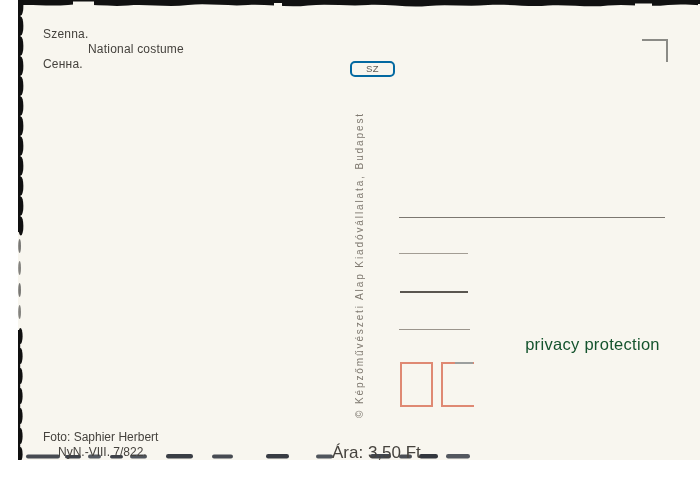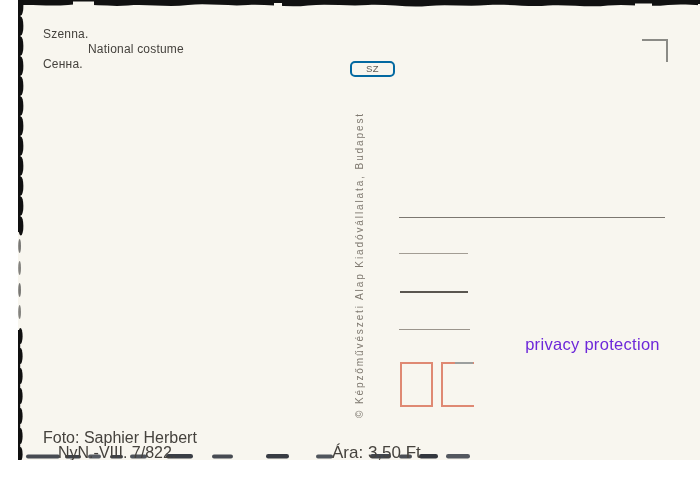--- a/index.html
+++ b/index.html
@@ -44,23 +44,23 @@
   .stamp-box{position:absolute; box-sizing:border-box; width:33px; height:45px; top:362px;}
   .stamp-box.one{left:382px; border:2px solid #df8973;}
   .stamp-box.two{
     left:423px;
     border-left:2px solid #df8973; border-top:2px solid #df8973; border-bottom:2px solid #df8973;
   }
   .stamp-box-gray-seg{position:absolute; left:437px; top:362px; width:18px; height:2px; background:#9c9f9e;}
   .watermark{
     position:absolute; left:497px; top:337px; width:155px;
     text-align:center; font-size:16.5px; line-height:14.5px;
-    color:#6d28d9; letter-spacing:0.3px;
+    color:#14532d; letter-spacing:0.3px;
   }
-  .foot{position:absolute; font-size:16px; line-height:15px;}
+  .foot{position:absolute; font-size:12px; line-height:15px;}
   .foot.credit{left:25px; top:430px;}
   .foot.catalog{left:40px; top:445px;}
   .foot.price{left:314px; top:445px; font-size:17px;}
 </style>
 </head>
 <body>
 
 <div class="card">
 
   <svg class="edge top" width="700" height="11">

